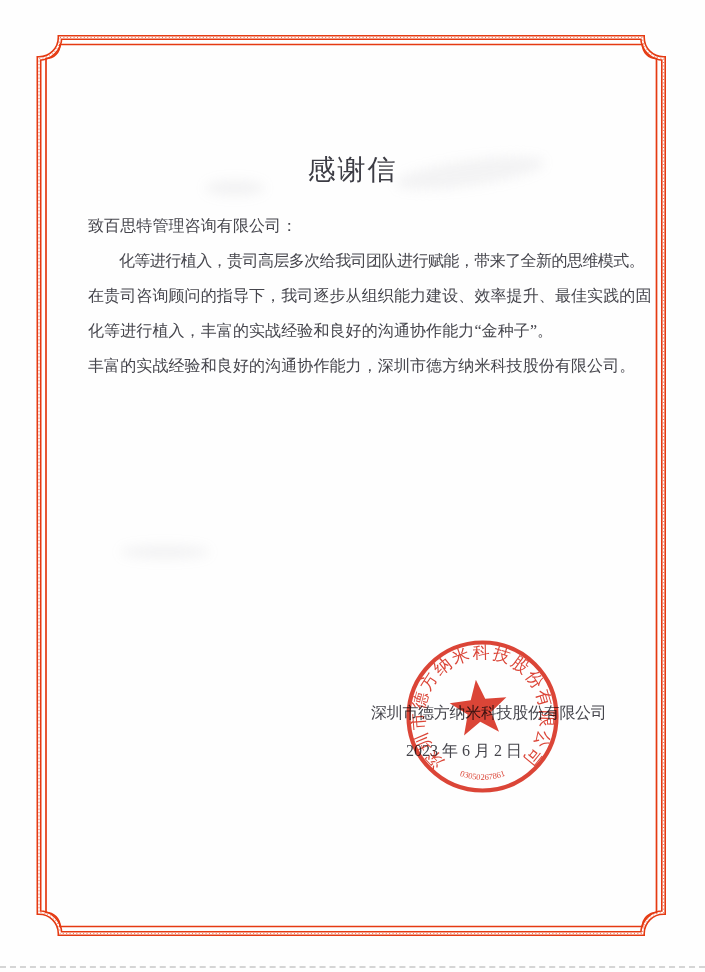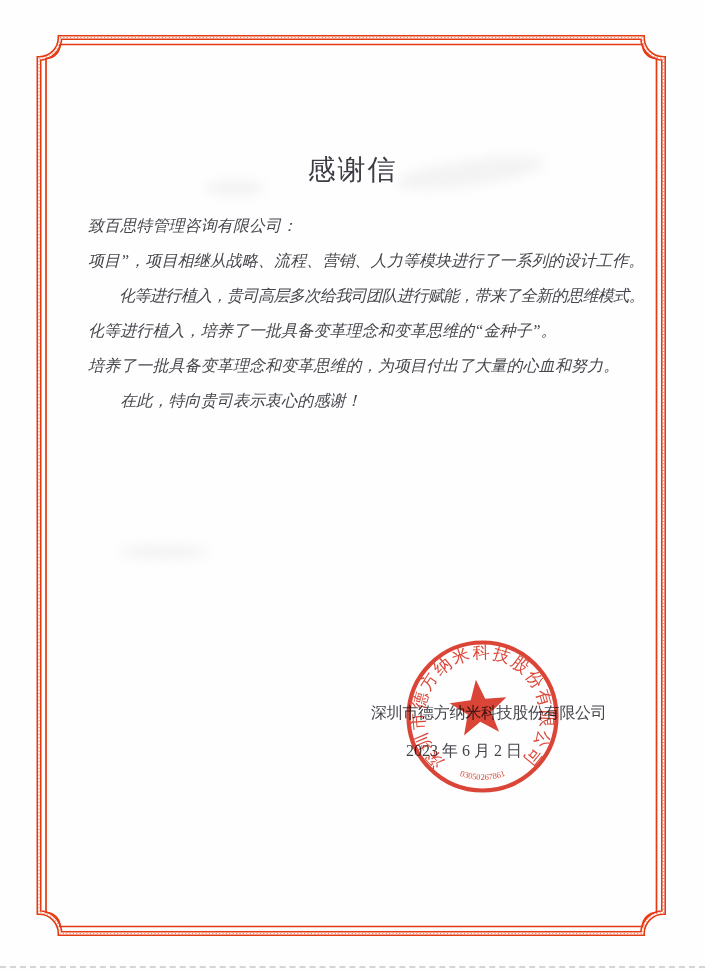--- a/index.html
+++ b/index.html
@@ -21,21 +21,21 @@
 
   .title{
     position:absolute;left:0;top:133px;width:705px;
     text-align:center;font-size:28px;line-height:34px;
     color:#3c3c44;letter-spacing:2px;margin-top:20px;
   }
   .body-text{
     position:absolute;left:88px;top:208px;width:566px;
     font-size:16px;color:#45454c;
   }
-  .line{height:35px;line-height:35px;white-space:nowrap;letter-spacing:0.1px;font-style:italic;}
+  .line{height:35px;line-height:35px;white-space:nowrap;letter-spacing:0.1px;}
   .line.tight{letter-spacing:-0.55px;}
 
   .sig-company{
     position:absolute;left:371px;top:703px;
     font-size:16px;line-height:20px;color:#45454c;white-space:nowrap;letter-spacing:-0.3px;
   }
   .sig-date{
     position:absolute;left:406px;top:741px;
     font-size:16px;line-height:20px;color:#45454c;white-space:nowrap;
   }
@@ -60,25 +60,24 @@
 
   <div class="smudge s1"></div>
   <div class="smudge s2"></div>
   <div class="smudge s3"></div>
   <div class="scan-edge"></div>
 
   <div class="title">感谢信</div>
 
   <div class="body-text">
     <div class="line">致百思特管理咨询有限公司：</div>
-    <div class="line">项目”，项目相继从战略、流程、营销、人力等模块进行了一系列的设计工作。</div>
     <div class="line tight">　　化等进行植入，贵司高层多次给我司团队进行赋能，带来了全新的思维模式。</div>
-    <div class="line">化等进行植入，培养了一批具备变革理念和变革思维的“金种子”。</div>
-    <div class="line">培养了一批具备变革理念和变革思维的，为项目付出了大量的心血和努力。</div>
-    <div class="line">　　在此，特向贵司表示衷心的感谢！</div>
+    <div class="line">在贵司咨询顾问的指导下，我司逐步从组织能力建设、效率提升、最佳实践的固</div>
+    <div class="line">化等进行植入，丰富的实战经验和良好的沟通协作能力“金种子”。</div>
+    <div class="line">丰富的实战经验和良好的沟通协作能力，深圳市德方纳米科技股份有限公司。</div>
   </div>
 
   <div class="sig-company">深圳市德方纳米科技股份有限公司</div>
   <div class="sig-date">2023 年 6 月 2 日</div>
 
   <svg class="seal-svg" viewBox="0 0 215 215" xmlns="http://www.w3.org/2000/svg">
     <g fill="#d93526" stroke="none">
       <circle cx="107.5" cy="107.5" r="74" fill="none" stroke="#d93526" stroke-width="4.2"></circle>
       <polygon transform="rotate(-6 104 100.5)" points="104,70.5 111.3,90.5 132.5,91.2 115.8,104.3 121.6,124.8 104,112.9 86.4,124.8 92.2,104.3 75.5,91.2 96.7,90.5"></polygon>
       <defs>

